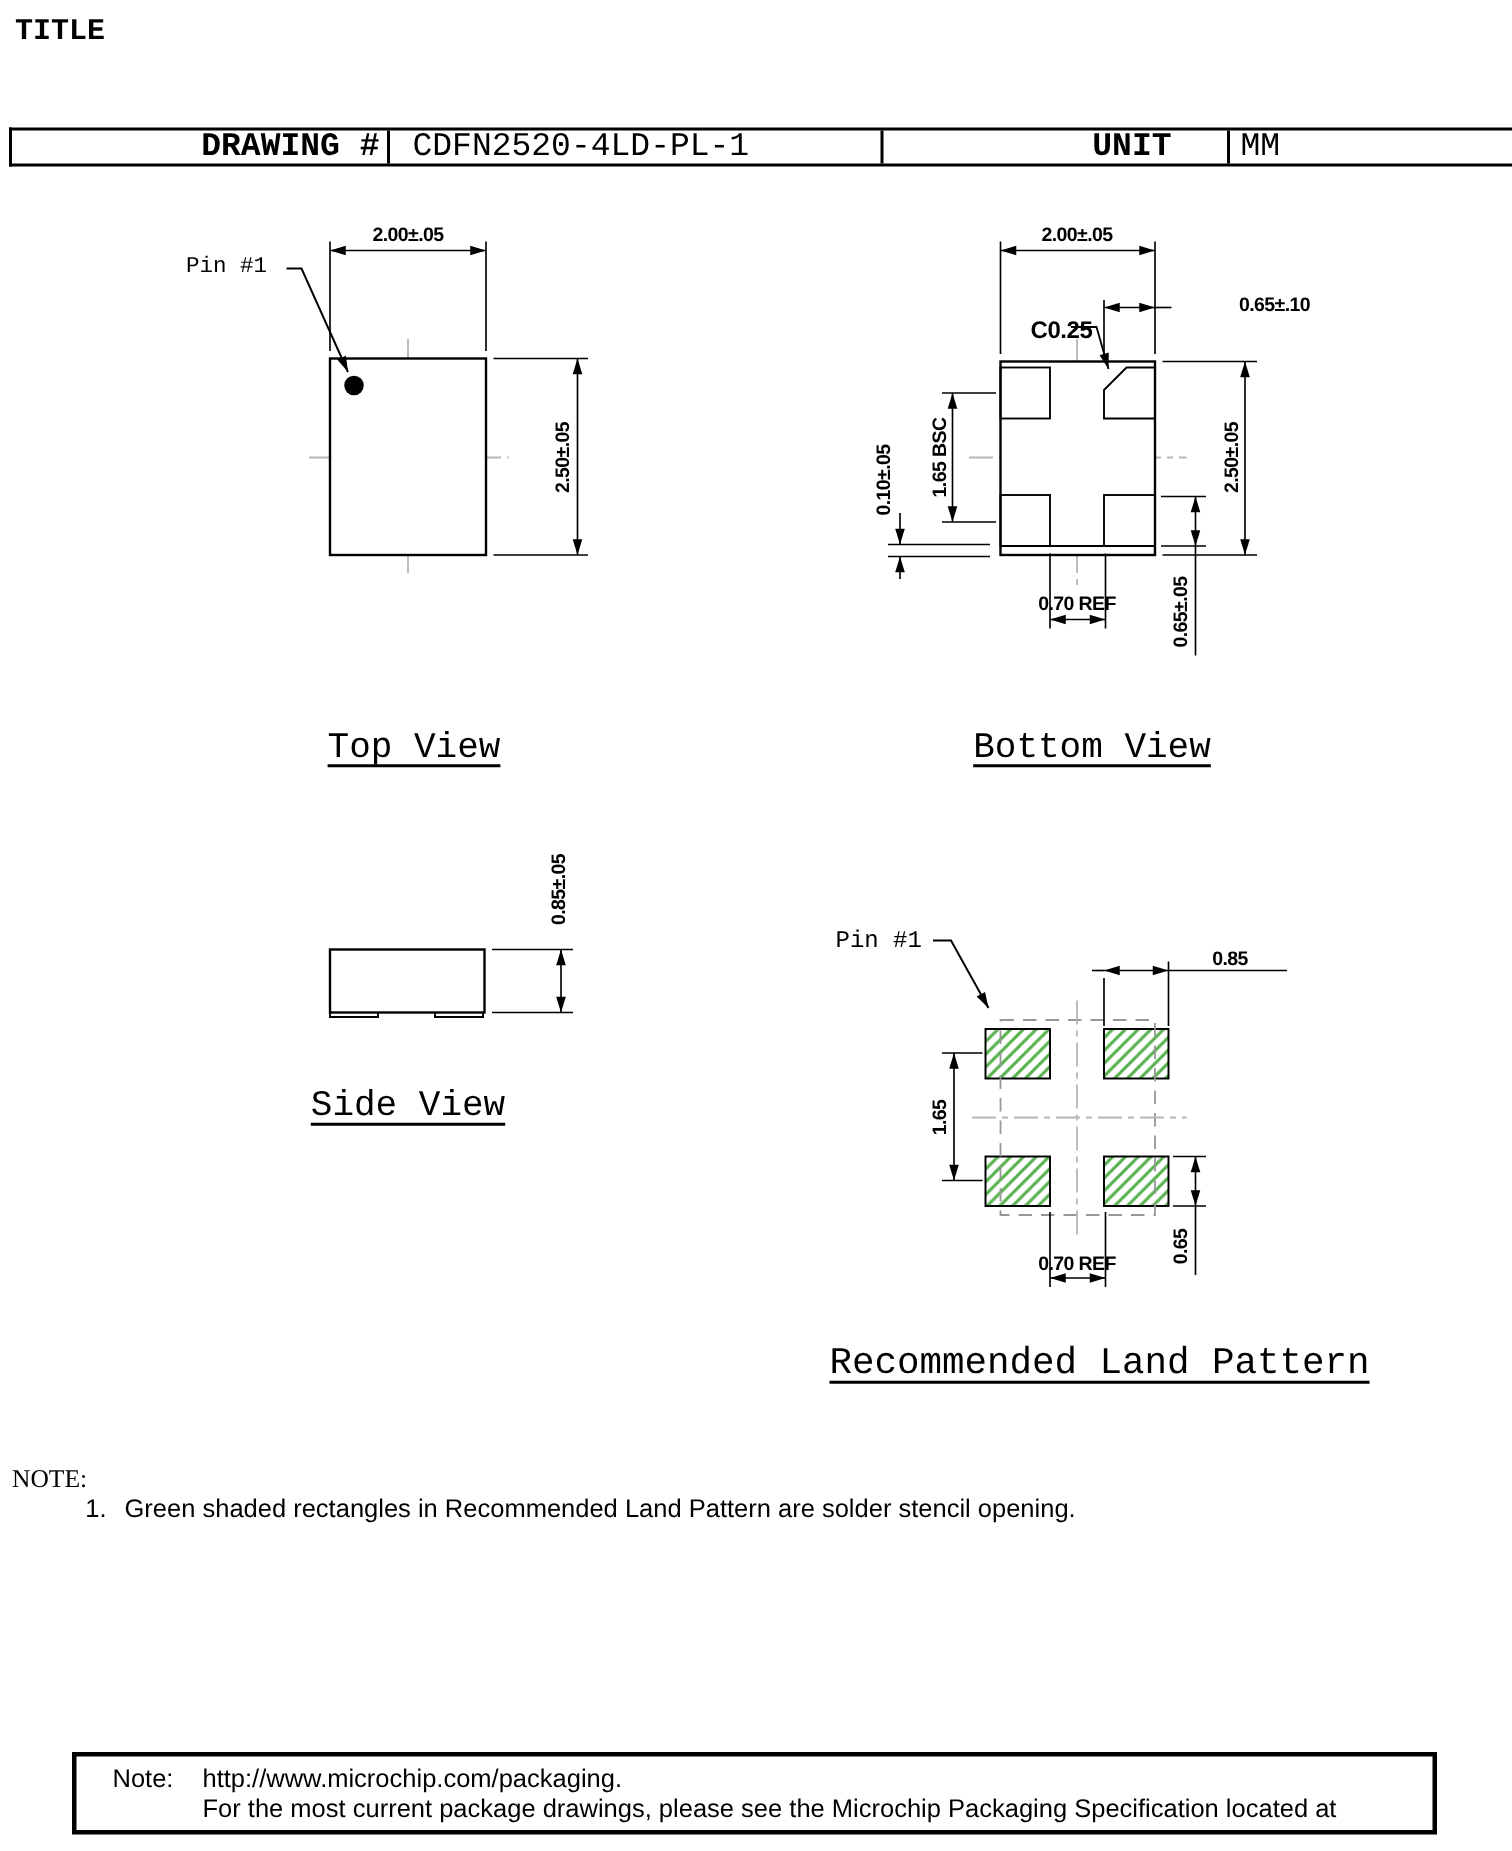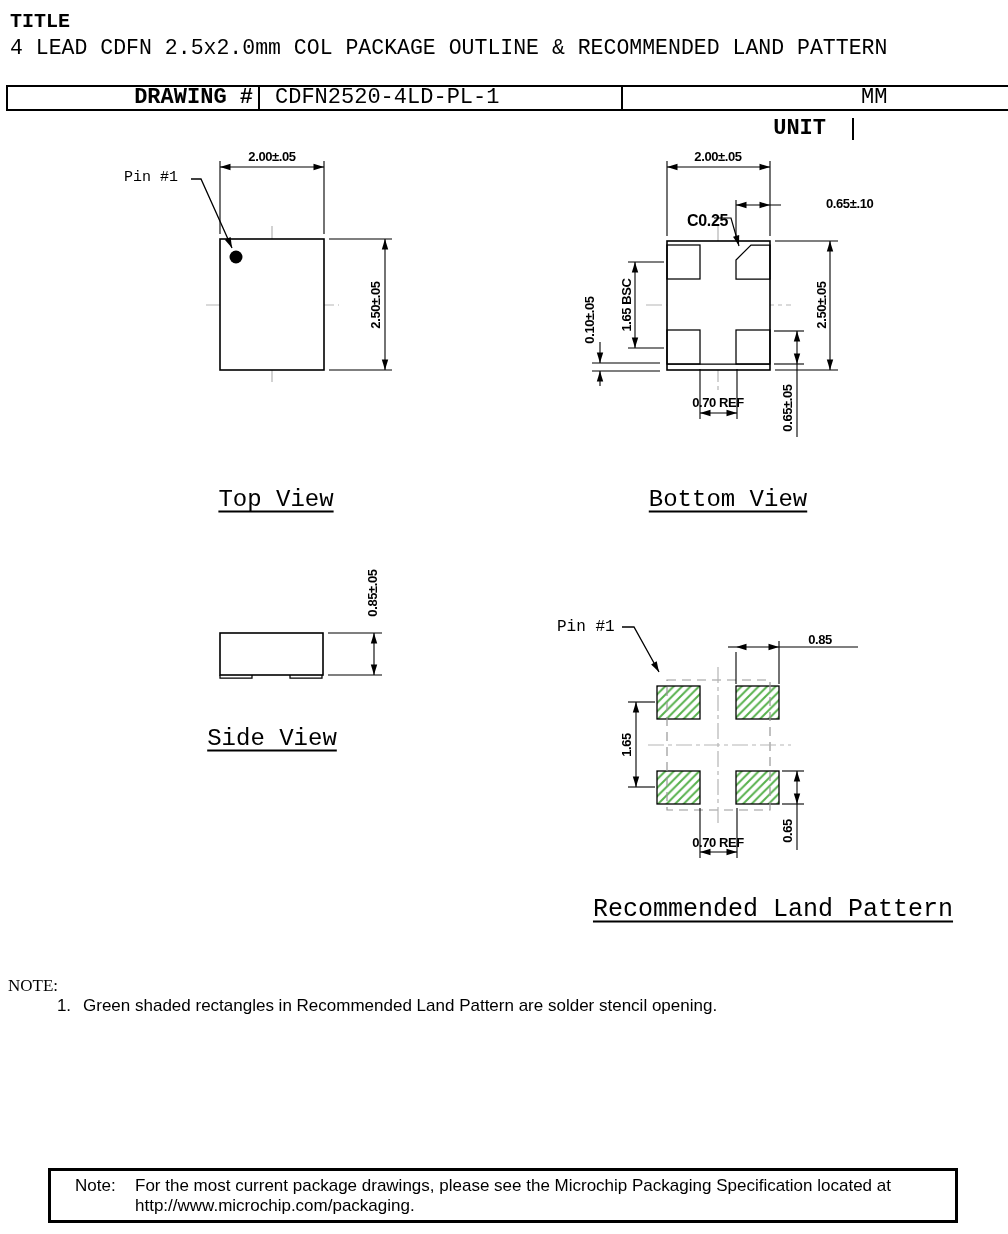--- a/index.html
+++ b/index.html
@@ -9,49 +9,48 @@
   .ctr{transform:translate(-50%,-50%);}
   .rot{transform:translate(-50%,-50%) rotate(-90deg);}
   .vctr{transform:translate(0,-50%);margin-left:43px;}
   .dim{font-family:"Liberation Sans",sans-serif;font-weight:bold;font-size:13px;letter-spacing:-0.4px;}
   .dim-sm{font-family:"Liberation Sans",sans-serif;font-weight:bold;font-size:16px;letter-spacing:-0.3px;}
   .pin{font-family:"Liberation Mono",monospace;font-size:15px;}
   .pin2{font-family:"Liberation Mono",monospace;font-size:16px;}
   .vtitle{font-family:"Liberation Mono",monospace;font-size:24px;
           text-decoration:underline;text-decoration-thickness:2px;text-underline-offset:5px;}
   .vtitle-lg{font-family:"Liberation Mono",monospace;font-size:25px;
-          text-decoration:underline;text-decoration-thickness:2px;text-underline-offset:5px;margin-left:40px;}
+          text-decoration:underline;text-decoration-thickness:2px;text-underline-offset:5px;}
   .doc-title-label{position:absolute;left:10px;top:10px;font-family:"Liberation Mono",monospace;
           font-weight:bold;font-size:20px;}
   .doc-title{position:absolute;left:10px;top:36px;font-family:"Liberation Mono",monospace;font-size:21.5px;}
   .hdr-table{position:absolute;left:6px;top:85px;width:1002px;height:22px;display:flex;
           border-top:2.5px solid #000;border-bottom:2.5px solid #000;border-left:2px solid #000;
           font-family:"Liberation Mono",monospace;font-size:22px;line-height:21px;}
   .hdr-cell{height:100%;box-sizing:border-box;overflow:hidden;}
   .c1{width:252px;border-right:2px solid #000;text-align:right;padding-right:5px;font-weight:bold;}
-  .c2{width:363px;border-right:2px solid #000;text-align:left;padding-left:15px;}
-  .c3{width:231px;border-right:2px solid #000;text-align:right;padding-right:26px;font-weight:bold;margin-top:31px;}
+  .c2{width:329px;border-right:2px solid #000;text-align:left;padding-left:15px;}
+  .c3{width:231px;border-right:2px solid #000;text-align:right;padding-right:37px;font-weight:bold;}
   .c4{flex:1;text-align:left;padding-left:7px;}
   .overlay{position:absolute;left:0;top:0;}
   .notes{position:absolute;left:8px;top:976px;font-family:"Liberation Serif",serif;font-size:17px;}
   .note-item{position:absolute;left:45px;top:996px;font-family:Liberation Sans, sans-serif;font-size:17px;text-align:center;}
   .note-item .num{display:inline-block;width:38px;}
   .footer-box{position:absolute;left:48px;top:1168px;width:904px;height:44px;border:3px solid #000;
           font-family:"Liberation Sans",sans-serif;font-size:17px;line-height:20px;padding-top:5px;}
   .footer-inner{display:flex;}
   .footer-label{width:60px;margin-left:24px;}
   .footer-text{flex:1;}
 </style>
 </head>
 <body>
 
 <div class="page">
 
   <div class="doc-title-label">TITLE</div>
-  <div class="doc-title">4 LEAD CDFN 2.5x2.0mm COL PACKAGE OUTLINE &amp; RECOMMENDED LAND PATTERN</div>
 
   <div class="hdr-table">
     <div class="hdr-cell c1">DRAWING #</div>
     <div class="hdr-cell c2">CDFN2520-4LD-PL-1</div>
     <div class="hdr-cell c3">UNIT</div>
     <div class="hdr-cell c4">MM</div>
   </div>
 
   <svg class="overlay" width="1008" height="1234" viewBox="0 0 1008 1234">
     <defs>
@@ -194,19 +193,19 @@
 
   <div class="notes">NOTE:</div>
   <div class="note-item">
     <span class="num">1.</span><span>Green shaded rectangles in Recommended Land Pattern are solder stencil opening.</span>
   </div>
 
   <div class="footer-box">
     <div class="footer-inner">
       <div class="footer-label">Note:</div>
       <div class="footer-text">
+        <div>http://www.microchip.com/packaging.</div>
         <div>For the most current package drawings, please see the Microchip Packaging Specification located at</div>
-        <div>http://www.microchip.com/packaging.</div>
       </div>
     </div>
   </div>
 
 </div>
 
 </body></html>

